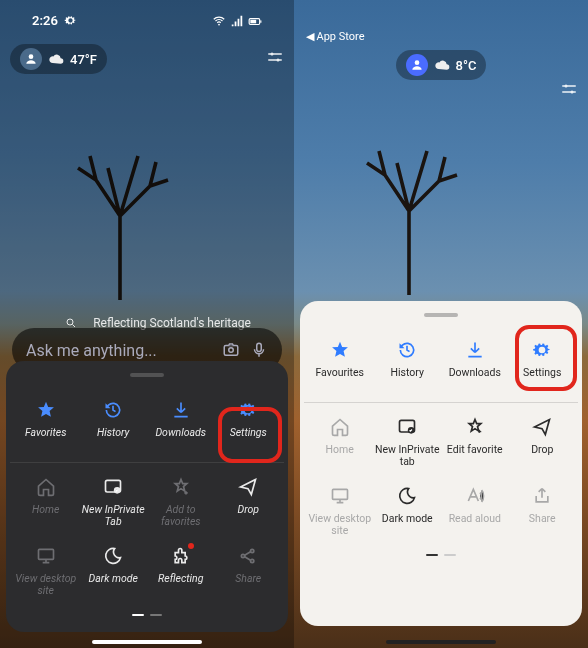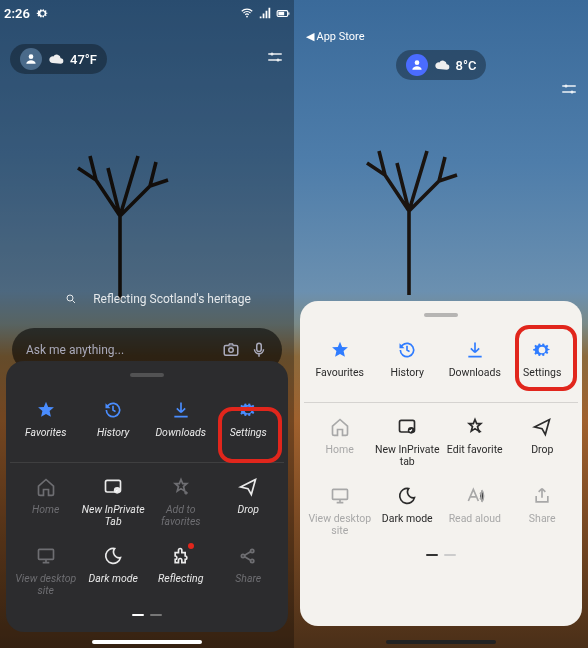--- a/index.html
+++ b/index.html
@@ -6,36 +6,36 @@
   body { font-family: -apple-system, BlinkMacSystemFont, "Segoe UI", Roboto, sans-serif; background: #000; }
   .wrap { display: flex; width: 588px; height: 648px; position: relative; }
   .phone { width: 294px; height: 648px; position: relative; overflow: hidden; }
   .bg-landscape {
     position: absolute; inset: 0;
     background: linear-gradient(to bottom,
       #3a6a9a 0%, #4e7daa 25%, #6b90b0 45%,
       #7a8a88 50%, #8c6a3c 55%, #a0612e 65%, #7b4a23 80%, #4a2f18 100%);
   }
   .tree { position: absolute; top: 120px; left: 60px; width: 120px; height: 180px; }
-  .status { position: absolute; top: 6px; left: 0; right: 0; height: 22px; display: flex; justify-content: space-between; align-items: flex-start; padding: 0 4px; color: #fff; font-size: 13px; font-weight: 600; }
+  .status { position: absolute; top: 6px; left: 0; right: 0; height: 22px; display: flex; justify-content: space-between; align-items: flex-end; padding: 0 32px; color: #fff; font-size: 13px; font-weight: 600; }
   .status .right { display: flex; gap: 4px; align-items: center; }
   .status-icons svg { width: 14px; height: 14px; }
   .app-back { position: absolute; top: 30px; left: 12px; color: #fff; font-size: 11px; display: flex; align-items: center; gap: 2px; }
   .dim { position: absolute; inset: 0; background: rgba(0,0,0,0.28); }
 
   .weather-bar { position: absolute; top: 42px; left: 0; right: 0; height: 34px; display: flex; align-items: center; padding: 0 10px; }
   .phone.right .weather-bar { top: 50px; flex-direction: column; }
   .weather-pill { display: flex; align-items: center; gap: 6px; background: rgba(0,0,0,0.32); border-radius: 17px; padding: 4px 10px; color: #fff; font-size: 13px; font-weight: 500;}
   .avatar-icn { width: 22px; height: 22px; border-radius: 50%; background: #4a6a8a; display:flex;align-items:center;justify-content:center;}
   .phone.right .avatar-icn{background:#4a6cff;}
   .sliders { margin-left: auto; color: #fff; opacity: .9; }
   .sliders svg{width:18px;height:18px;}
 
-  .news-line { position: absolute; top: 292px; left: 0; right: 0; text-align:center; color: rgba(255,255,255,.85); font-size: 12px; display:flex;align-items:center;justify-content:center;gap:16px;margin-left:22px;}
-  .search-pill { position: absolute; top: 328px; left: 12px; right: 12px; height: 44px; background: rgba(0,0,0,0.55); border-radius: 22px; display: flex; align-items: center; padding: 0 14px; color: #aab; font-size: 12px; gap: 10px;}
+  .news-line { position: absolute; top: 316px; left: 0; right: 0; text-align:center; color: rgba(255,255,255,.85); font-size: 12px; display:flex;align-items:center;justify-content:center;gap:16px;margin-left:22px;}
+  .search-pill { position: absolute; top: 328px; left: 12px; right: 12px; height: 44px; background: rgba(0,0,0,0.55); border-radius: 22px; display: flex; align-items: center; padding: 0 14px; color: #aab; font-size: 16px; gap: 10px;}
   .search-pill .spacer{flex:1;}
   .search-pill svg{width:18px;height:18px;color:#aab;}
 
   
   .sheet { position: absolute; left: 6px; right: 6px; border-radius: 18px; padding: 12px 4px 16px; }
   .sheet.dark { bottom: 16px; background: #2c2c2e; font-style: italic; }
   .sheet.light { bottom: 22px; background: #f4f2ee; top:auto; }
   .grab { width: 34px; height: 4px; background: rgba(120,120,120,.5); border-radius: 2px; margin: 0 auto 10px; }
   .row { display: flex; justify-content: space-around; padding: 4px 2px; }
   .row.top { border-bottom: 1px solid rgba(120,120,120,.25); padding-bottom: 14px; margin-bottom: 1px;}

